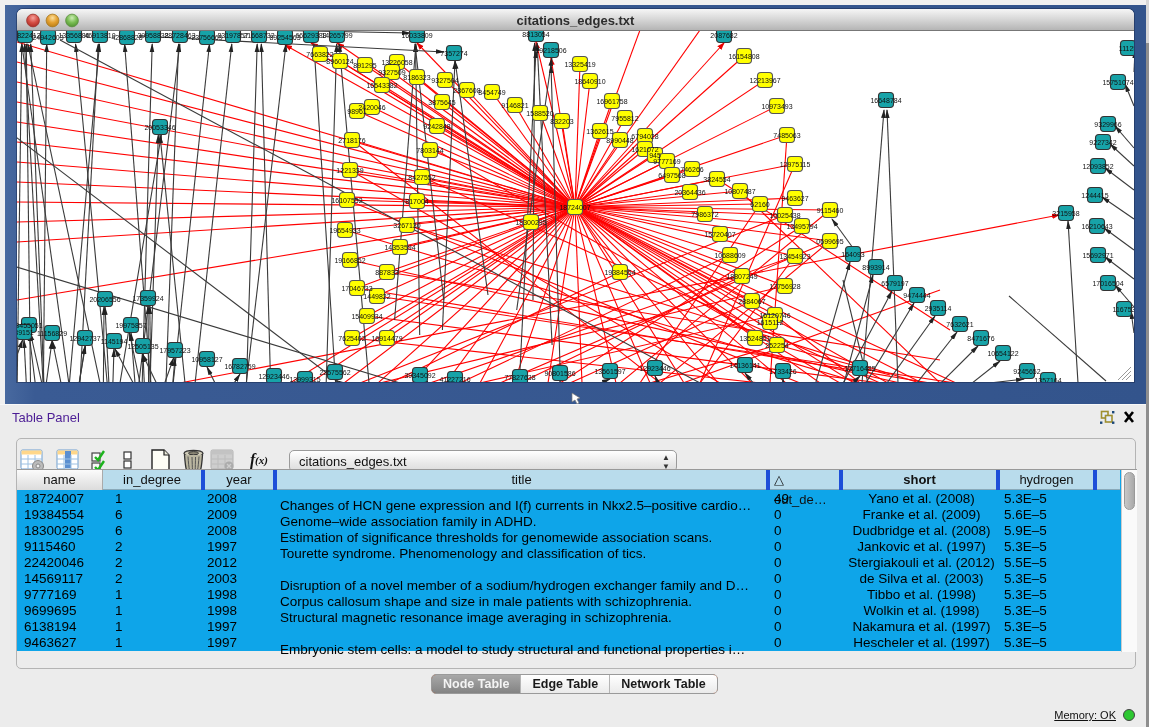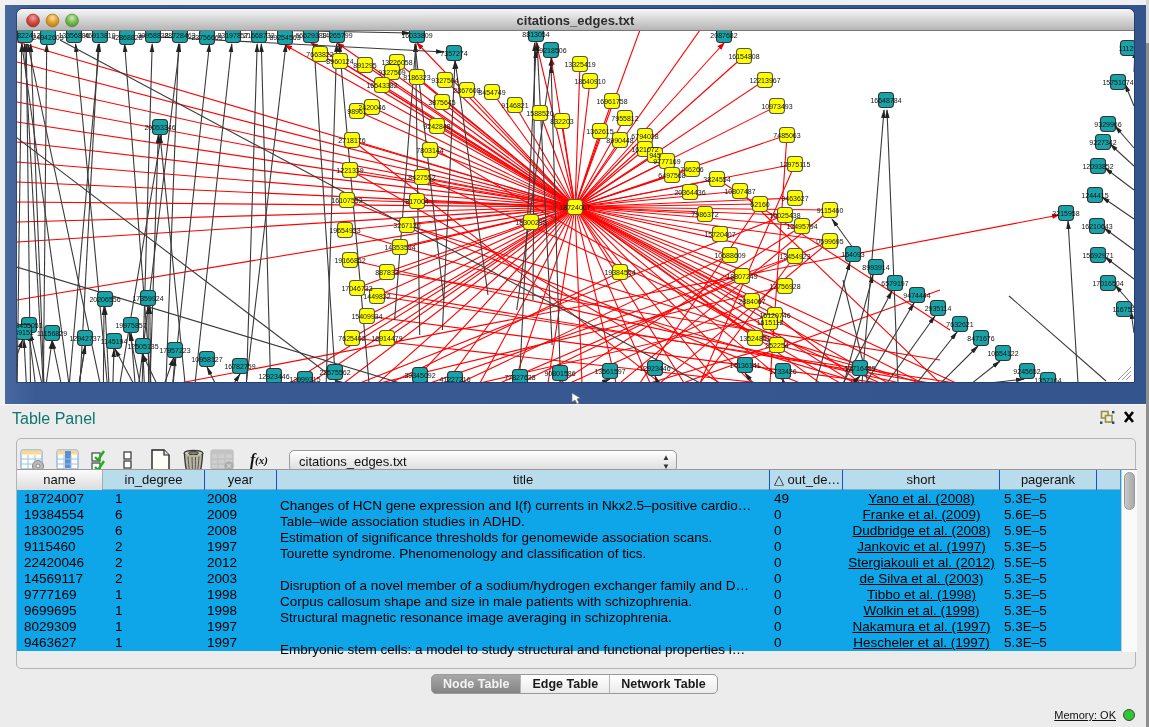--- a/index.html
+++ b/index.html
@@ -4,44 +4,44 @@
 html,body { width:1149px; height:727px; font-family:"Liberation Sans", sans-serif; background:#ececec; overflow:hidden; }
 #page { position:relative; width:1149px; height:668px; }
 #desktop { position:absolute; left:5px; top:5px; width:1141px; height:399px; background:linear-gradient(90deg,#48699f 0,#3a5b94 30px,#33548c 100%); }
 #win { position:absolute; left:17px; top:9px; width:1117px; height:373px; border-radius:6px 6px 0 0; background:#fff; box-shadow:0 0 0 1px rgba(20,35,70,.45); }
 #titlebar { position:absolute; left:0; top:0; width:100%; height:22px; border-radius:6px 6px 0 0; background:linear-gradient(#f6f6f6,#d3d3d3 55%,#b5b5b5); border-bottom:1px solid #777; }
 #title { position:absolute; width:100%; text-align:center; top:4px; font-size:13px; font-weight:bold; color:#2d2d2d; }
 #graph { position:absolute; left:0; top:23px; width:1117px; height:350px; background:#fff; overflow:hidden; }
 #rightstrip { position:absolute; right:0; top:0; width:3px; height:727px; background:#8e8e8e; }
 #rightstrip .t { position:absolute; top:0; width:3px; height:43px; background:#d6d6d6; }
 #tp { position:absolute; left:0; top:404px; width:1146px; height:323px; background:#ececec; border-top:1px solid #f8f8f8; }
-#tplabel { position:absolute; left:12px; top:410px; font-size:16px; color:#0f766e; }
+#tplabel { position:absolute; left:12px; top:410px; font-size:13px; color:#4c1d95; }
 #inner { position:absolute; left:16px; top:438px; width:1120px; height:231px; border:1px solid #b4b4b4; border-radius:5px; background:#ececec; }
 #combo { position:absolute; left:289px; top:450px; width:388px; height:22px; border:1px solid #9a9a9a; border-radius:5px; background:linear-gradient(#ffffff,#e9e9e9 60%,#dcdcdc); box-shadow:0 1px 1px rgba(255,255,255,.8); }
 #combo .txt { position:absolute; left:9px; top:3px; font-size:13px; color:#111; }
 #combo .st { position:absolute; right:6px; top:2px; font-size:8px; color:#333; line-height:9px; }
 #tablewrap { position:absolute; left:17px; top:469px; width:1120px; height:182px; background:#0ea5e9; border-top:1px solid #999; }
 #thead { position:absolute; left:0; top:0; width:1103px; height:20px; background:#b9dcec; border-bottom:1px solid #8aa9b9; }
-.th { position:absolute; top:0; height:20px; font-size:13px; color:#111; text-align:center; line-height:20px; border-right:1px solid #1d4ed8; }
+.th { position:absolute; top:0; height:20px; font-size:13px; color:#111; text-align:center; line-height:20px; border-right:4px solid #1d4ed8; }
 #th1 { left:0; width:86px; background:linear-gradient(#fbfbfb,#dcdcdc); border-right:1px solid #aaa; }
 #th2 { left:86px; width:102px; }
 #th3 { left:188px; width:72px; }
 #th4 { left:260px; width:493px; }
 #th5 { left:753px; width:73px; text-align:left; padding-left:4px; }
-#th6 { left:826px; width:157px; }
+#th6 { left:826px; width:157px;font-weight:bold; }
 #th7 { left:983px; width:97px; }
 #tbody { position:absolute; left:0; top:21px; width:1120px; }
 .tr { position:relative; height:16px; font-size:13.5px; color:#000; white-space:nowrap; }
 .tr div { position:absolute; top:0; height:16px; line-height:15px; overflow:hidden; }
 .c1 { left:7px; width:84px; }
 .c2 { left:98px; width:90px; }
 .c3 { left:190px; width:70px; }
 .c4 { left:263px; width:490px;margin-top:7px; }
 .c5 { left:757px; width:69px; }
-.c6 { left:826px; width:157px; text-align:center;text-decoration:underline; }
+.c6 { left:826px; width:157px; text-align:center; }
 .c7 { left:987px; width:93px; }
 #vscroll { position:absolute; left:1104px; top:0; width:16px; height:182px; background:#fafafa; border-left:1px solid #ccc; }
 #vthumb { position:absolute; left:2px; top:2px; width:11px; height:38px; border-radius:6px; background:linear-gradient(90deg,#c8c8c8,#a9a9a9); border:1px solid #999; }
 #tabs { position:absolute; left:431px; top:674px; height:20px; display:flex; border:1px solid #9a9a9a; border-radius:5px; overflow:hidden; background:#c2410c; }
 .tab { height:20px; line-height:19px; padding:0 11px; font-size:12.5px; font-weight:bold; color:#1a1a1a; background:linear-gradient(#ffffff,#e8e8e8); border-right:1px solid #b5b5b5; }
 .tab.sel { background:linear-gradient(#a8a8a8,#7f7f7f); color:#f4f4f4; }
 #memory { position:absolute; right:33px; top:709px; font-size:11px; color:#111;text-decoration:underline; }
 #memdot { position:absolute; right:14px; top:709px; width:12px; height:12px; border-radius:50%; background:#2ec832; border:1px solid #444; }
 #topstrip { position:absolute; left:0; top:0; width:1149px; height:5px; background:#f0f0f0; }
 #leftstrip { position:absolute; left:0; top:0; width:5px; height:404px; background:#f0f0f0; }
@@ -701,37 +701,37 @@
       <span class="st">▲<br>▼</span>
     </div>
   <div id="tablewrap">
     <div id="thead">
       <div class="th" id="th1">name</div>
       <div class="th" id="th2">in_degree</div>
       <div class="th" id="th3">year</div>
       <div class="th" id="th4">title</div>
       <div class="th" id="th5">△ out_de…</div>
       <div class="th" id="th6">short</div>
-      <div class="th" id="th7">pagerank</div>
+      <div class="th" id="th7">hydrogen</div>
     </div>
     <div id="tbody">
         <div class="tr">
           <div class="c1">18724007</div>
           <div class="c2">1</div>
           <div class="c3">2008</div>
           <div class="c4">Changes of HCN gene expression and I(f) currents in Nkx2.5–positive cardio…</div>
           <div class="c5">49</div>
           <div class="c6">Yano et al. (2008)</div>
           <div class="c7">5.3E–5</div>
         </div>
         <div class="tr">
           <div class="c1">19384554</div>
           <div class="c2">6</div>
           <div class="c3">2009</div>
-          <div class="c4">Table–wide association studies in ADHD.</div>
+          <div class="c4">Genome–wide association family in ADHD.</div>
           <div class="c5">0</div>
           <div class="c6">Franke et al. (2009)</div>
           <div class="c7">5.6E–5</div>
         </div>
         <div class="tr">
           <div class="c1">18300295</div>
           <div class="c2">6</div>
           <div class="c3">2008</div>
           <div class="c4">Estimation of significance thresholds for genomewide association scans.</div>
           <div class="c5">0</div>
@@ -776,21 +776,21 @@
         <div class="tr">
           <div class="c1">9699695</div>
           <div class="c2">1</div>
           <div class="c3">1998</div>
           <div class="c4">Structural magnetic resonance image averaging in schizophrenia.</div>
           <div class="c5">0</div>
           <div class="c6">Wolkin et al. (1998)</div>
           <div class="c7">5.3E–5</div>
         </div>
         <div class="tr">
-          <div class="c1">8029309</div>
+          <div class="c1">6138194</div>
           <div class="c2">1</div>
           <div class="c3">1997</div>
           <div class="c5">0</div>
           <div class="c6">Nakamura et al. (1997)</div>
           <div class="c7">5.3E–5</div>
         </div>
         <div class="tr">
           <div class="c1">9463627</div>
           <div class="c2">1</div>
           <div class="c3">1997</div>

